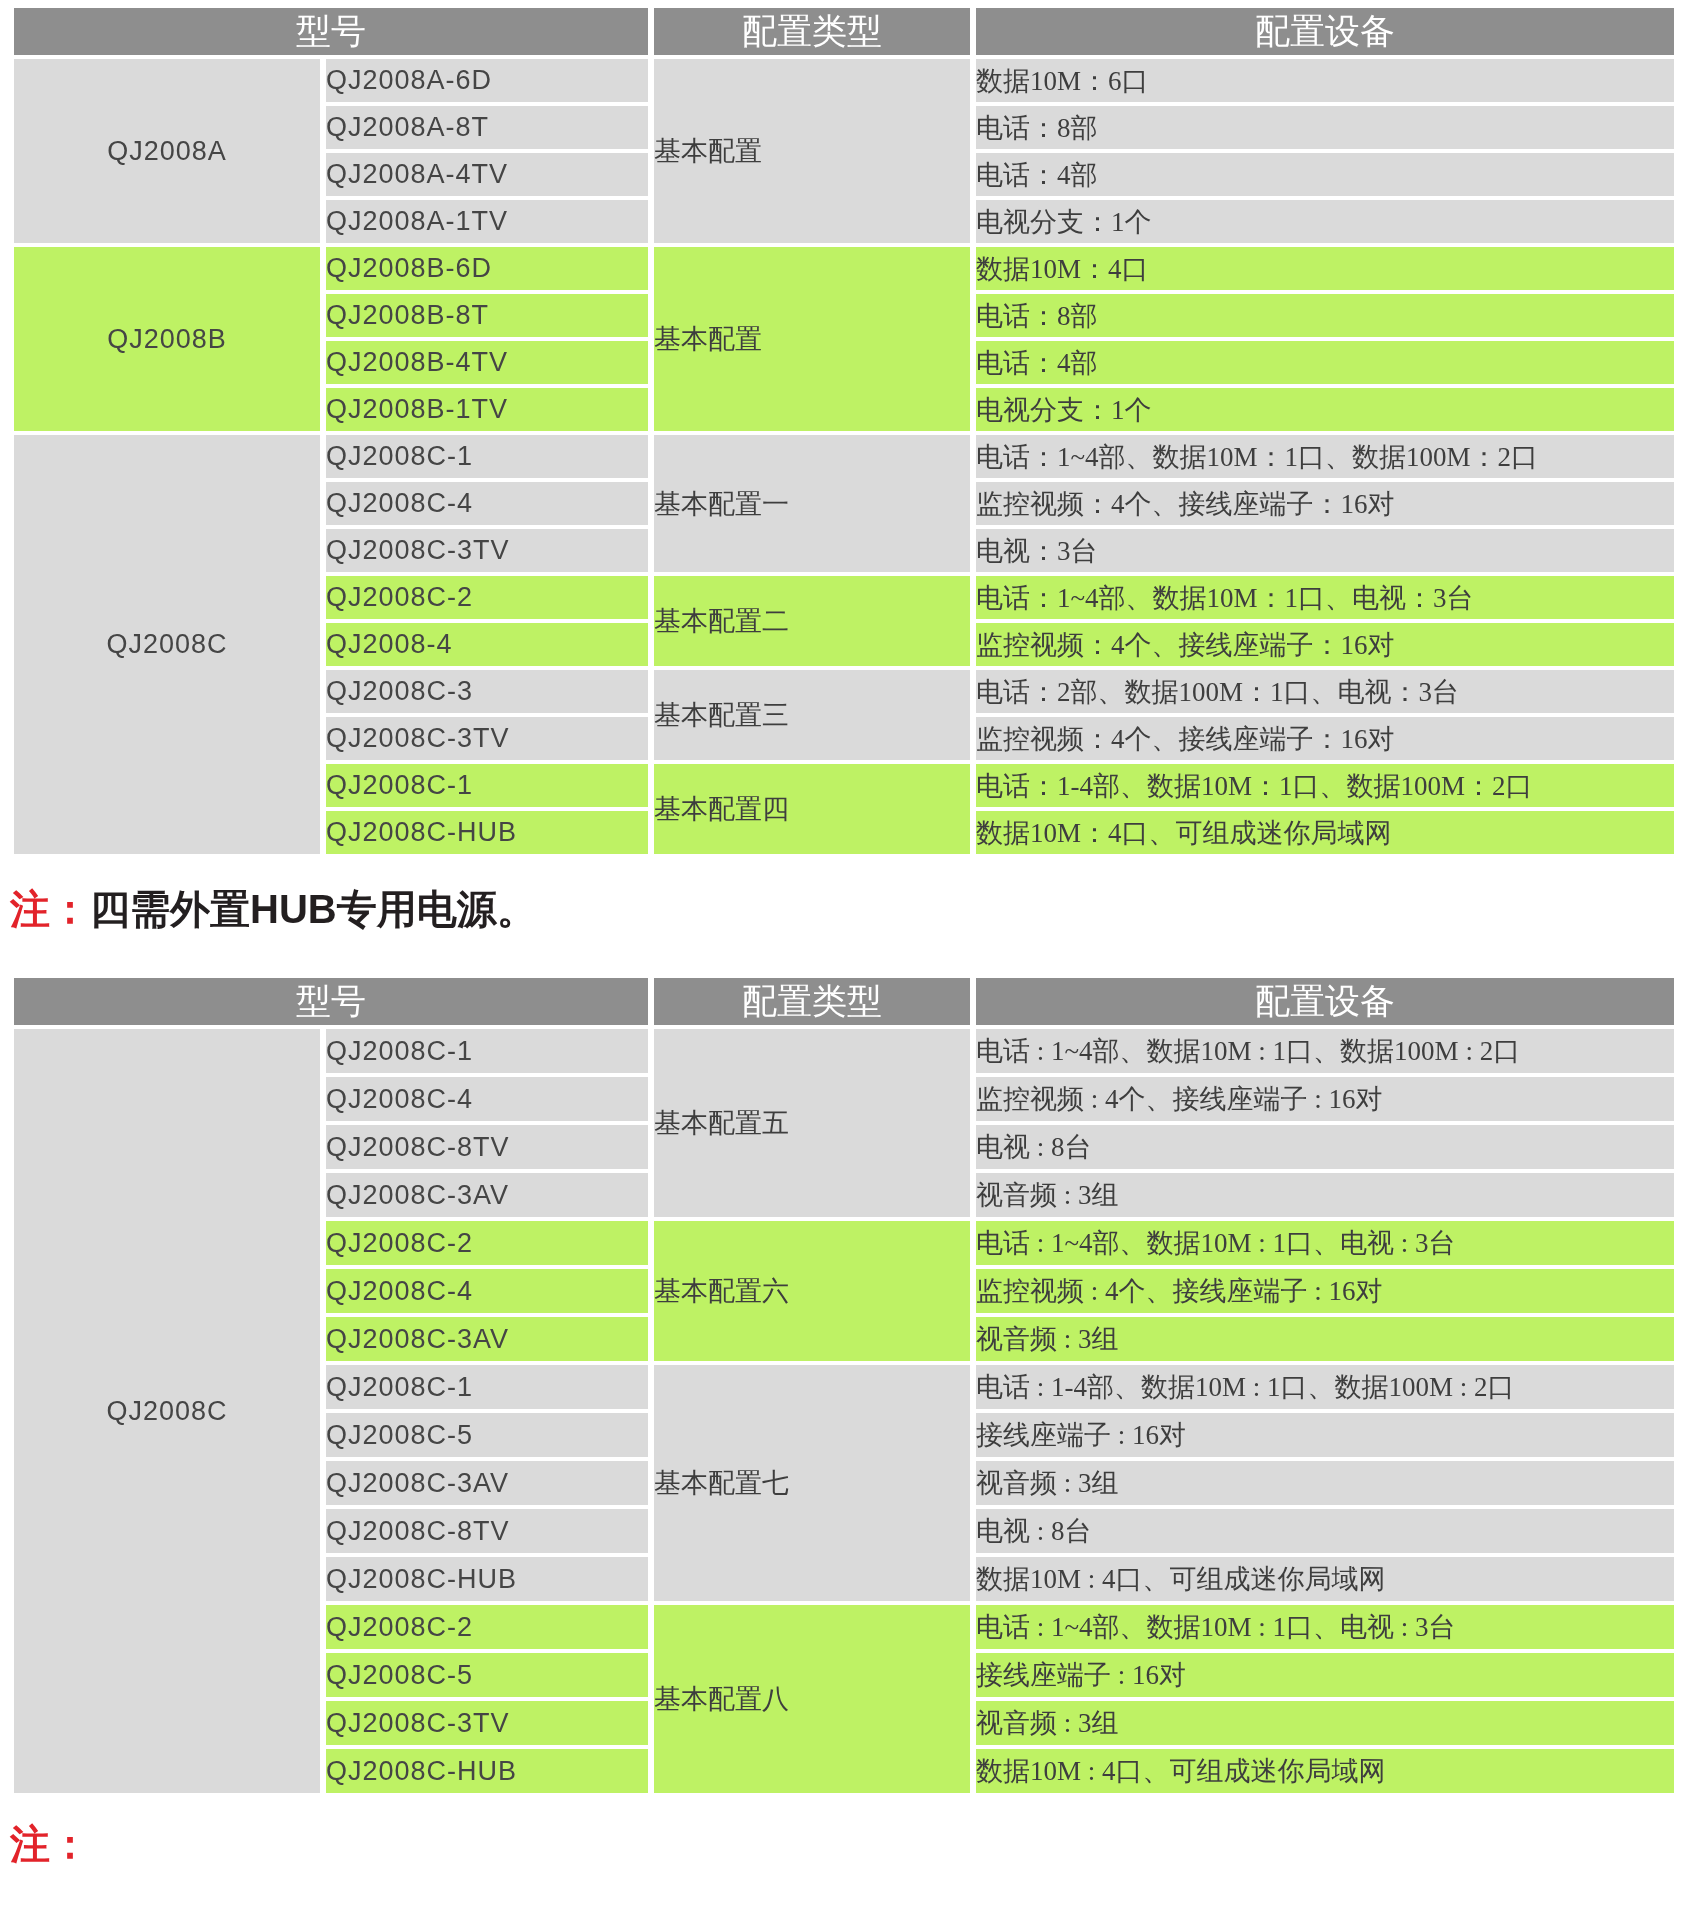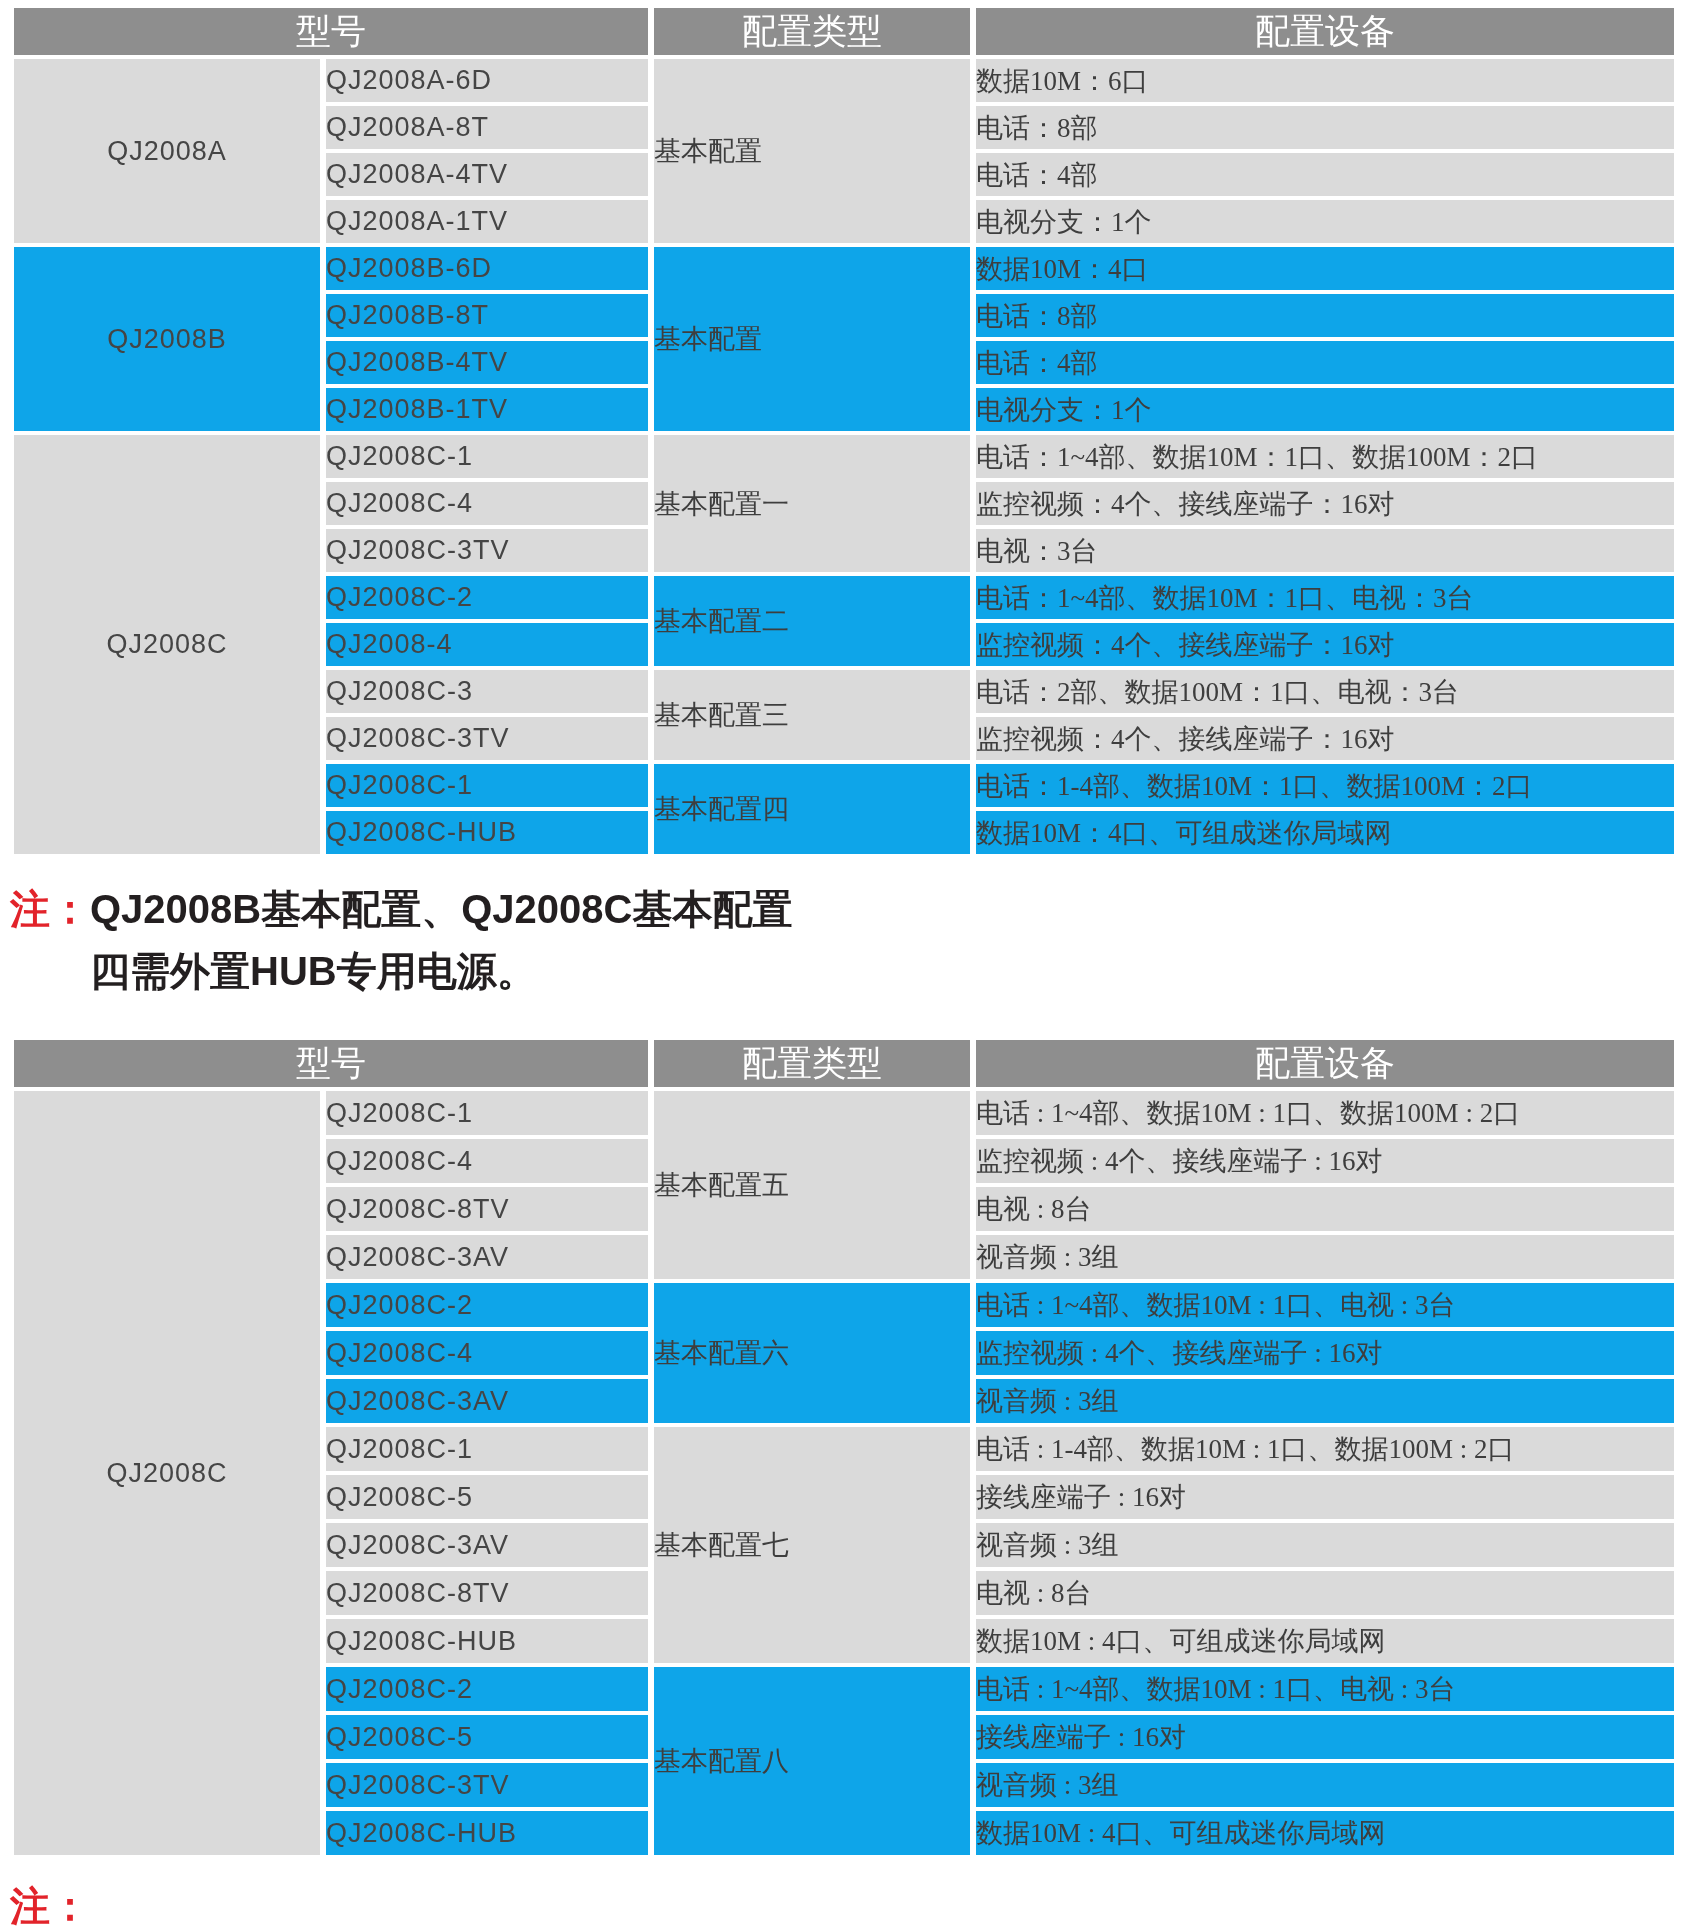--- a/index.html
+++ b/index.html
@@ -33,21 +33,21 @@
   }
   table.cfg td{
     height:43px;
     font-size:27px;
     padding:0;
     vertical-align:middle;
   }
   table.t2 td{height:44px;}
 
   .shade-dark{background:#dadada;}
-  .shade-light{background:#0ea5e9;}
+  .shade-light{background:#bef264;}
 
   td.model-cell{text-align:center;font-size:29px;letter-spacing:1px;color:#454545;}
   td.sub-cell{padding-left:58px;font-size:29px;letter-spacing:1px;color:#454545;}
   td.type-cell{color:#3e3e3e;margin-left:8px;}
   td.device-cell{padding-left:46px;color:#3e3e3e;font-family:Liberation Serif, serif;}
 
   .note{
     display:flex;
     align-items:flex-start;
     font-weight:bold;
@@ -156,21 +156,20 @@
         <tr>
           <td class="sub-cell shade-light">QJ2008C-HUB</td>
           <td class="device-cell shade-light">数据10M：4口、可组成迷你局域网</td>
         </tr>
       </tbody>
   </table>
 
   <div class="note note-1">
     <span class="prefix">注：</span>
     <span class="body">
-      <div>QJ2008B基本配置、QJ2008C基本配置</div>
       <div>四需外置HUB专用电源。</div>
     </span>
   </div>
 
   <table class="cfg t2">
     <colgroup>
         <col class="c1">
         <col class="c2">
         <col class="c3">
         <col class="c4">

